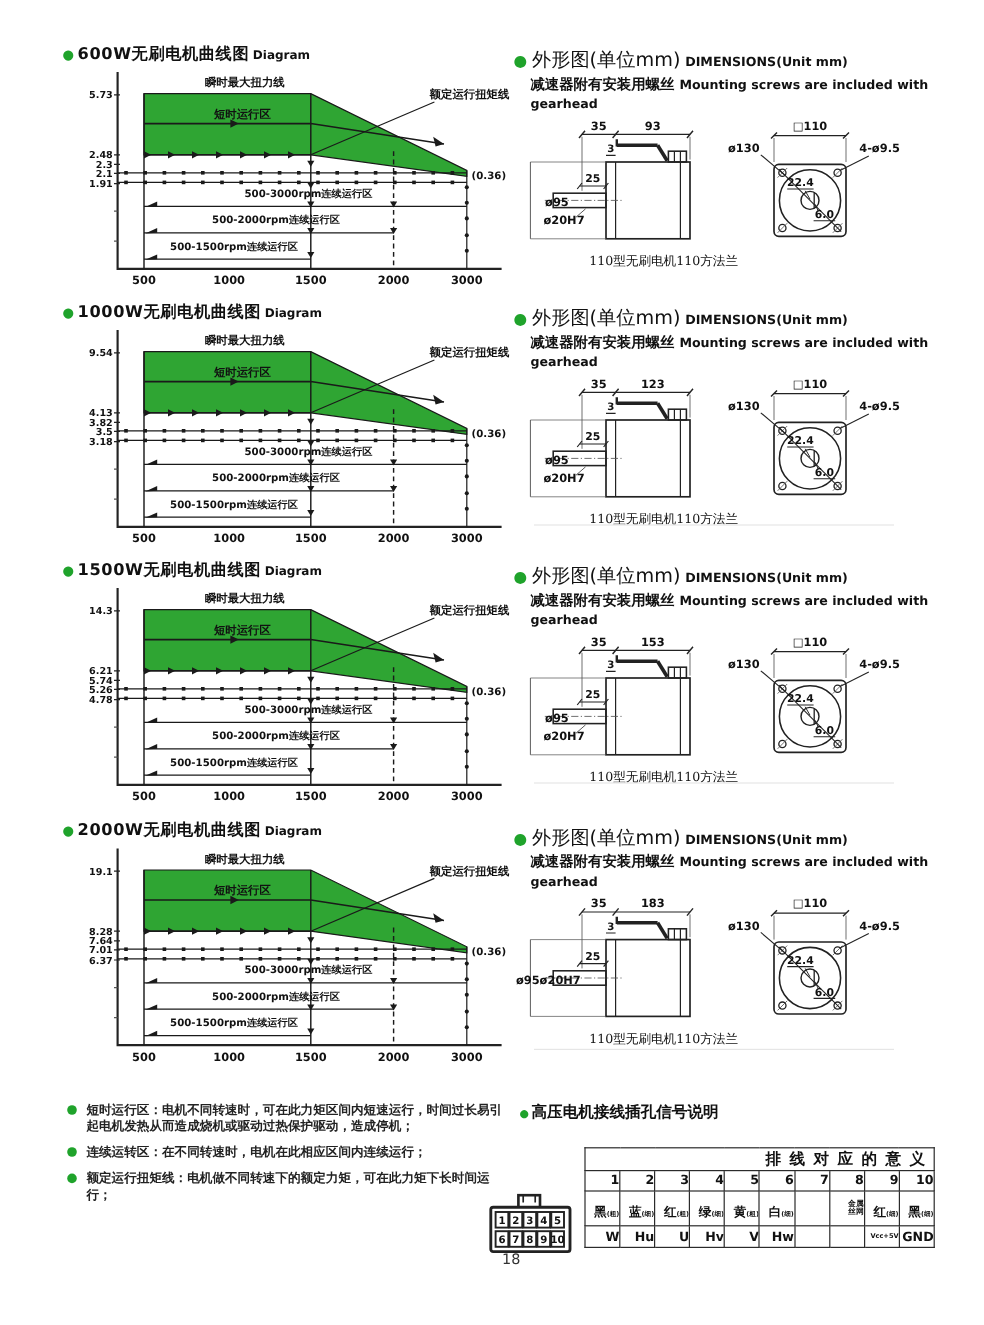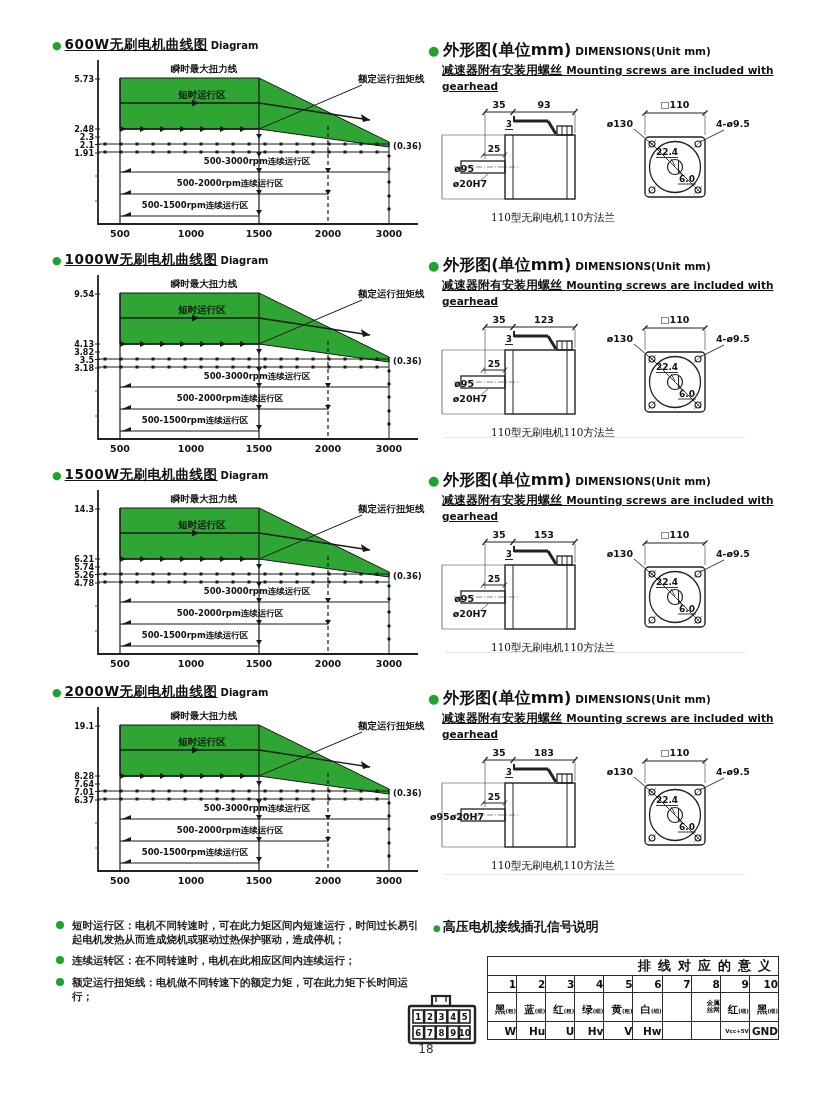--- a/index.html
+++ b/index.html
@@ -3,26 +3,26 @@
 <meta charset="utf-8">
 <style>
   html,body{margin:0;padding:0;background:#f2f2f2;}
   .page{position:relative;width:820px;height:1104px;background:#ffffff;overflow:hidden;
         font-family:"DejaVu Sans","Liberation Sans",sans-serif;color:#111;}
   .sec{position:absolute;}
   
   .chart-head{display:flex;align-items:baseline;gap:3px;margin:0 0 2px 0;}
   .dot{color:#1fa32b;font-size:11px;line-height:1;}
   .dot.big{font-size:13px;}
-  .chart-head .cn{font-size:13.5px;font-weight:bold;letter-spacing:0.5px;text-decoration:underline;}
+  .chart-head .cn{font-size:13.5px;font-weight:bold;letter-spacing:0.5px;}
   .chart-head .en{font-size:10px;font-weight:bold;}
   .dim-head{display:flex;align-items:baseline;gap:4px;margin:0;}
-  .dim-head .cn{font-size:16px;font-weight:bold;}
+  .dim-head .cn{font-size:16px;font-weight:normal;}
   .dim-head .en{font-size:10.5px;font-weight:bold;text-align:center;}
-  .dim-sub{margin:1px 0 0 14px;font-size:12px;font-weight:bold;text-decoration:underline;}
+  .dim-sub{margin:1px 0 0 14px;font-size:12px;font-weight:bold;}
   .dim-sub .en{font-size:10.5px;font-weight:bold;}
   svg text{fill:#111;}
   
   .note{display:flex;gap:8px;margin-bottom:7px;}
   .note .nd{flex:0 0 8px;width:8px;height:8px;border-radius:50%;background:#1fa32b;margin-top:3px;}
   .note p{margin:0;font-size:10.5px;line-height:1.35;font-weight:bold;color:#222;width:356px;}
   
   .sig-head-cn{display:flex;gap:2px;align-items:baseline;margin:0;font-size:13px;font-weight:bold;}
   .sig-head-en{margin:1px 0 0 8px;font-size:10.5px;font-weight:bold;}
   table.sig{position:absolute;left:487px;top:956px;width:292px;border-collapse:collapse;table-layout:fixed;background:#fff;}

